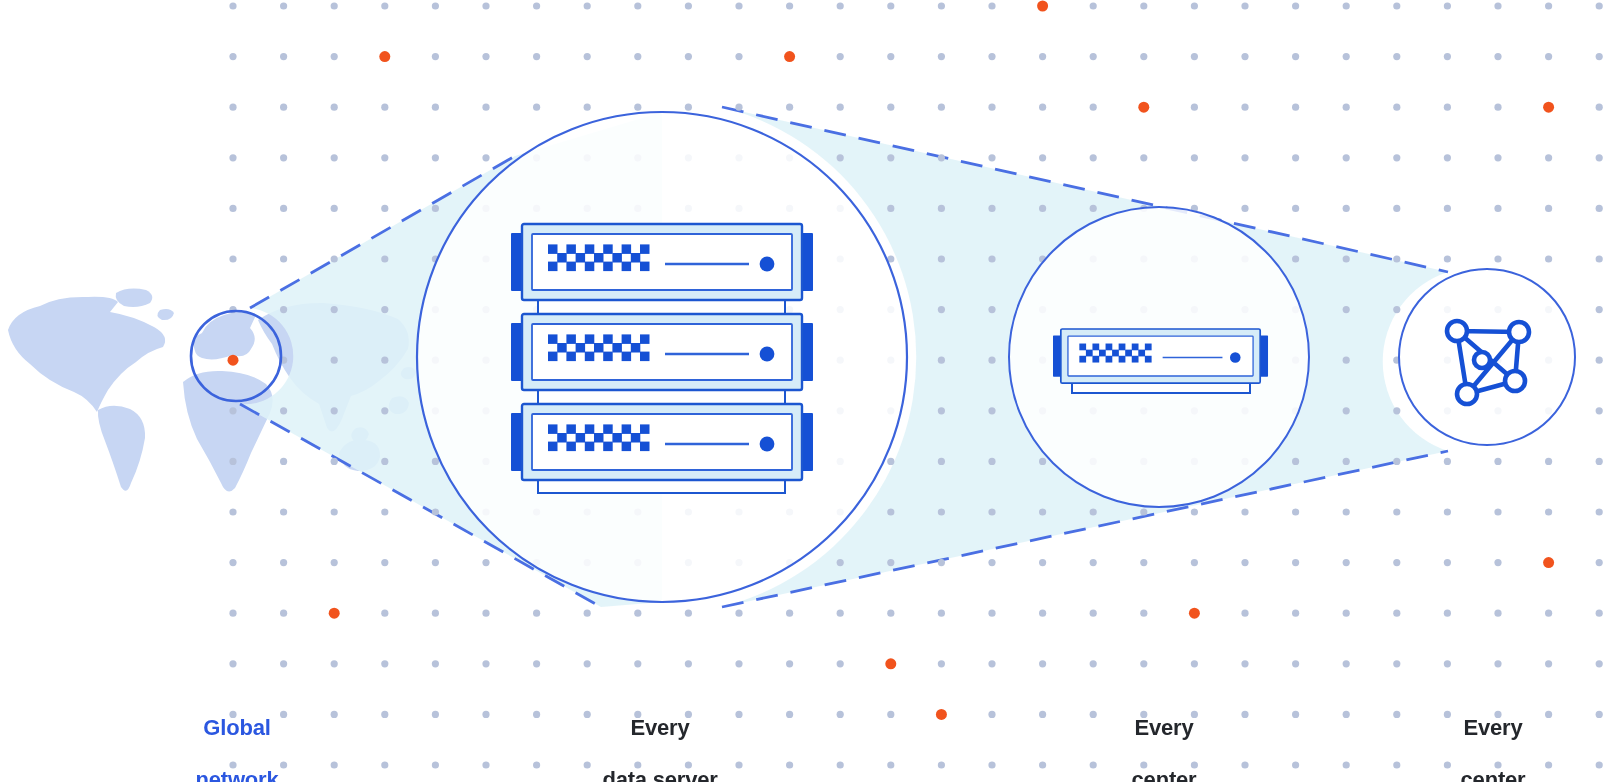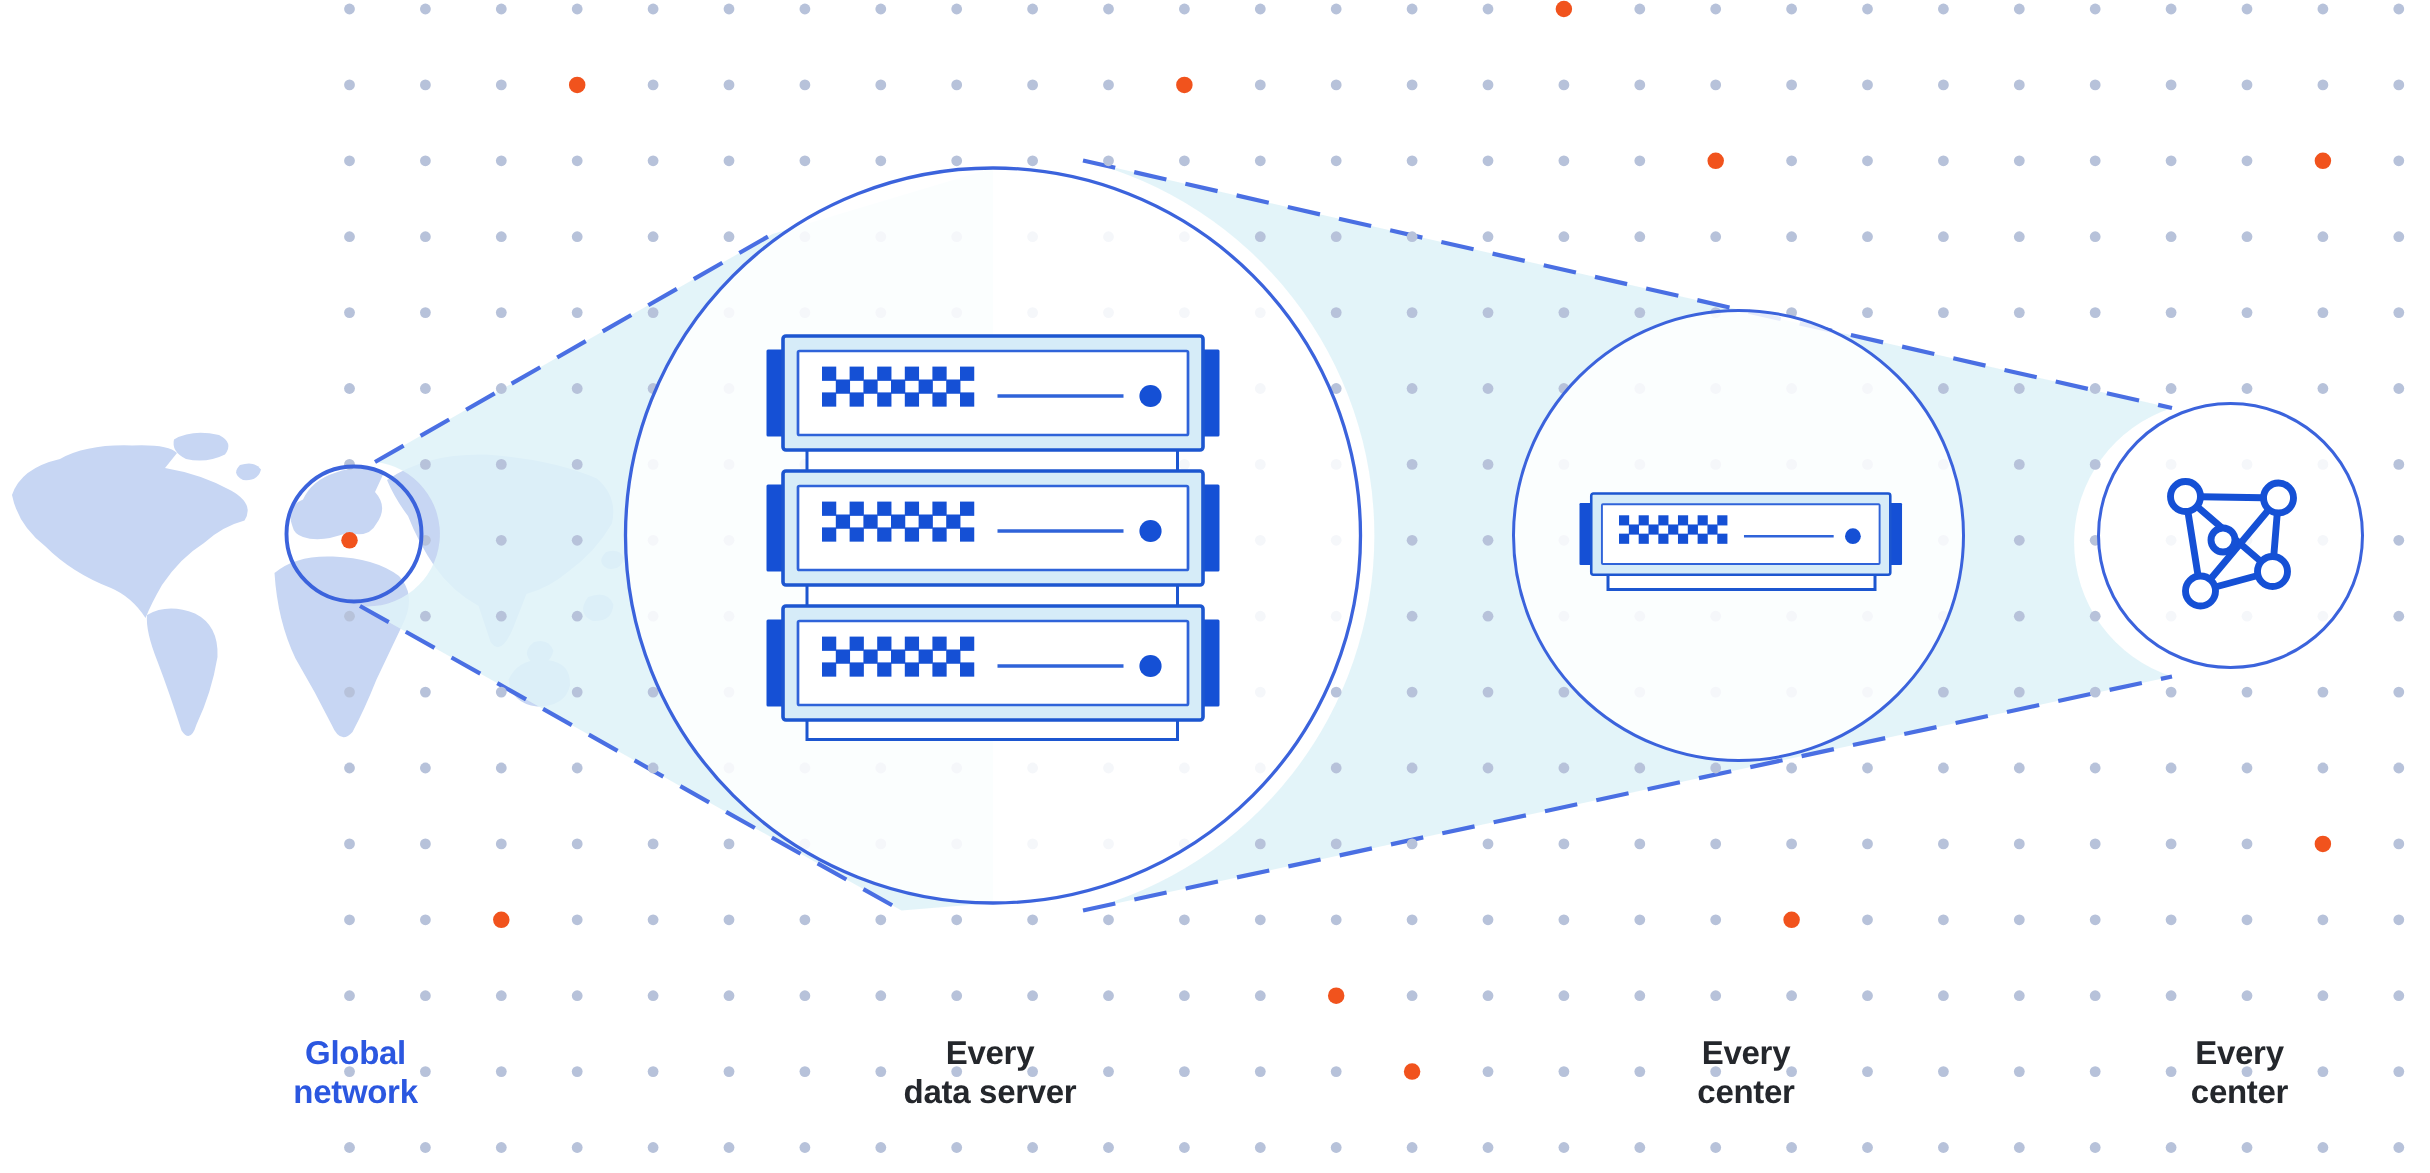--- a/index.html
+++ b/index.html
@@ -17,21 +17,21 @@
     transform:translateX(-50%);
     text-align:center;
     font-weight:700;
     font-size:22px;
     line-height:26px;
     letter-spacing:-0.2px;
     color:var(--label-dark,#24272c);
     white-space:nowrap;
   }
   .stage-label.blue{color:var(--label-blue,#2b57e0);}
-  .stage-label span{display:block;}
+  .stage-label span{display:block;margin-top:26px;}
 </style>
 </head>
 <body>
 
 <div class="canvas">
 
   <svg class="diagram-svg" width="1620" height="782" viewBox="0 0 1620 782">
 
     <defs>
       <g id="server-unit">

